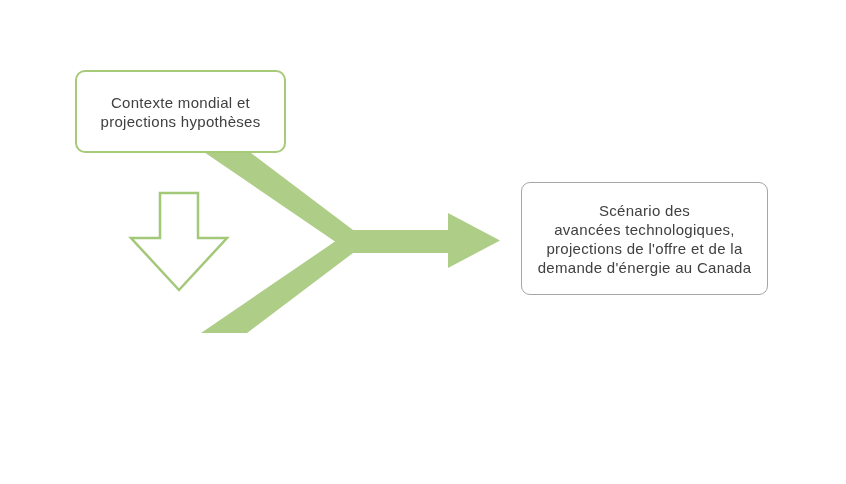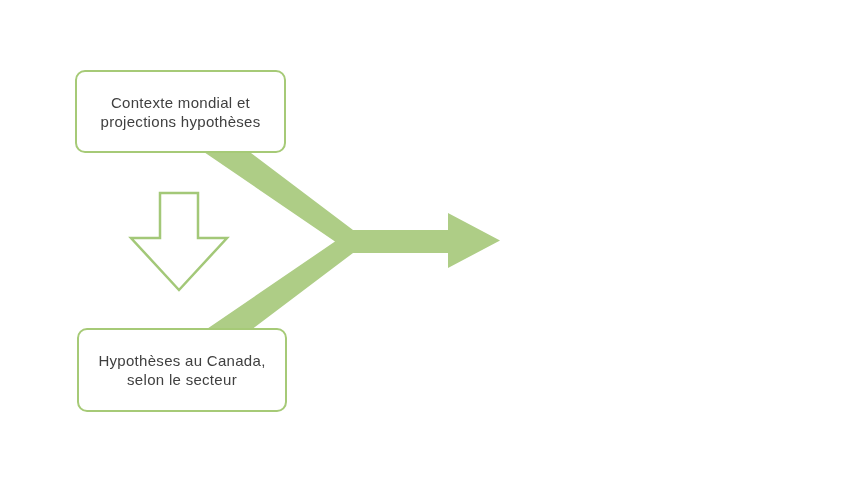--- a/index.html
+++ b/index.html
@@ -48,21 +48,23 @@
     <polygon fill="#ffffff" stroke-width="2.5" stroke-linejoin="miter" points="160,193 198,193 198,238 227,238 179,290 131,238 160,238" stroke="#a3c878"></polygon>
   </svg>
 
   <div class="node node-green" id="box-context">
     <div>
       <span class="line">Contexte mondial et</span>
       <span class="line">projections hypothèses</span>
     </div>
   </div>
 
-  <div class="node node-green" id="box-canada">
+
+  <div class="node node-gray" id="box-scenario">
     <div>
-      <span class="line">Hypothèses au Canada,</span>
-      <span class="line">selon le secteur</span>
+      <span class="line">Scénario des</span>
+      <span class="line">avancées technologiques,</span>
+      <span class="line">projections de l'offre et de la</span>
+      <span class="line">demande d'énergie au Canada</span>
     </div>
   </div>
-
 
 </div>
 
 </body></html>

